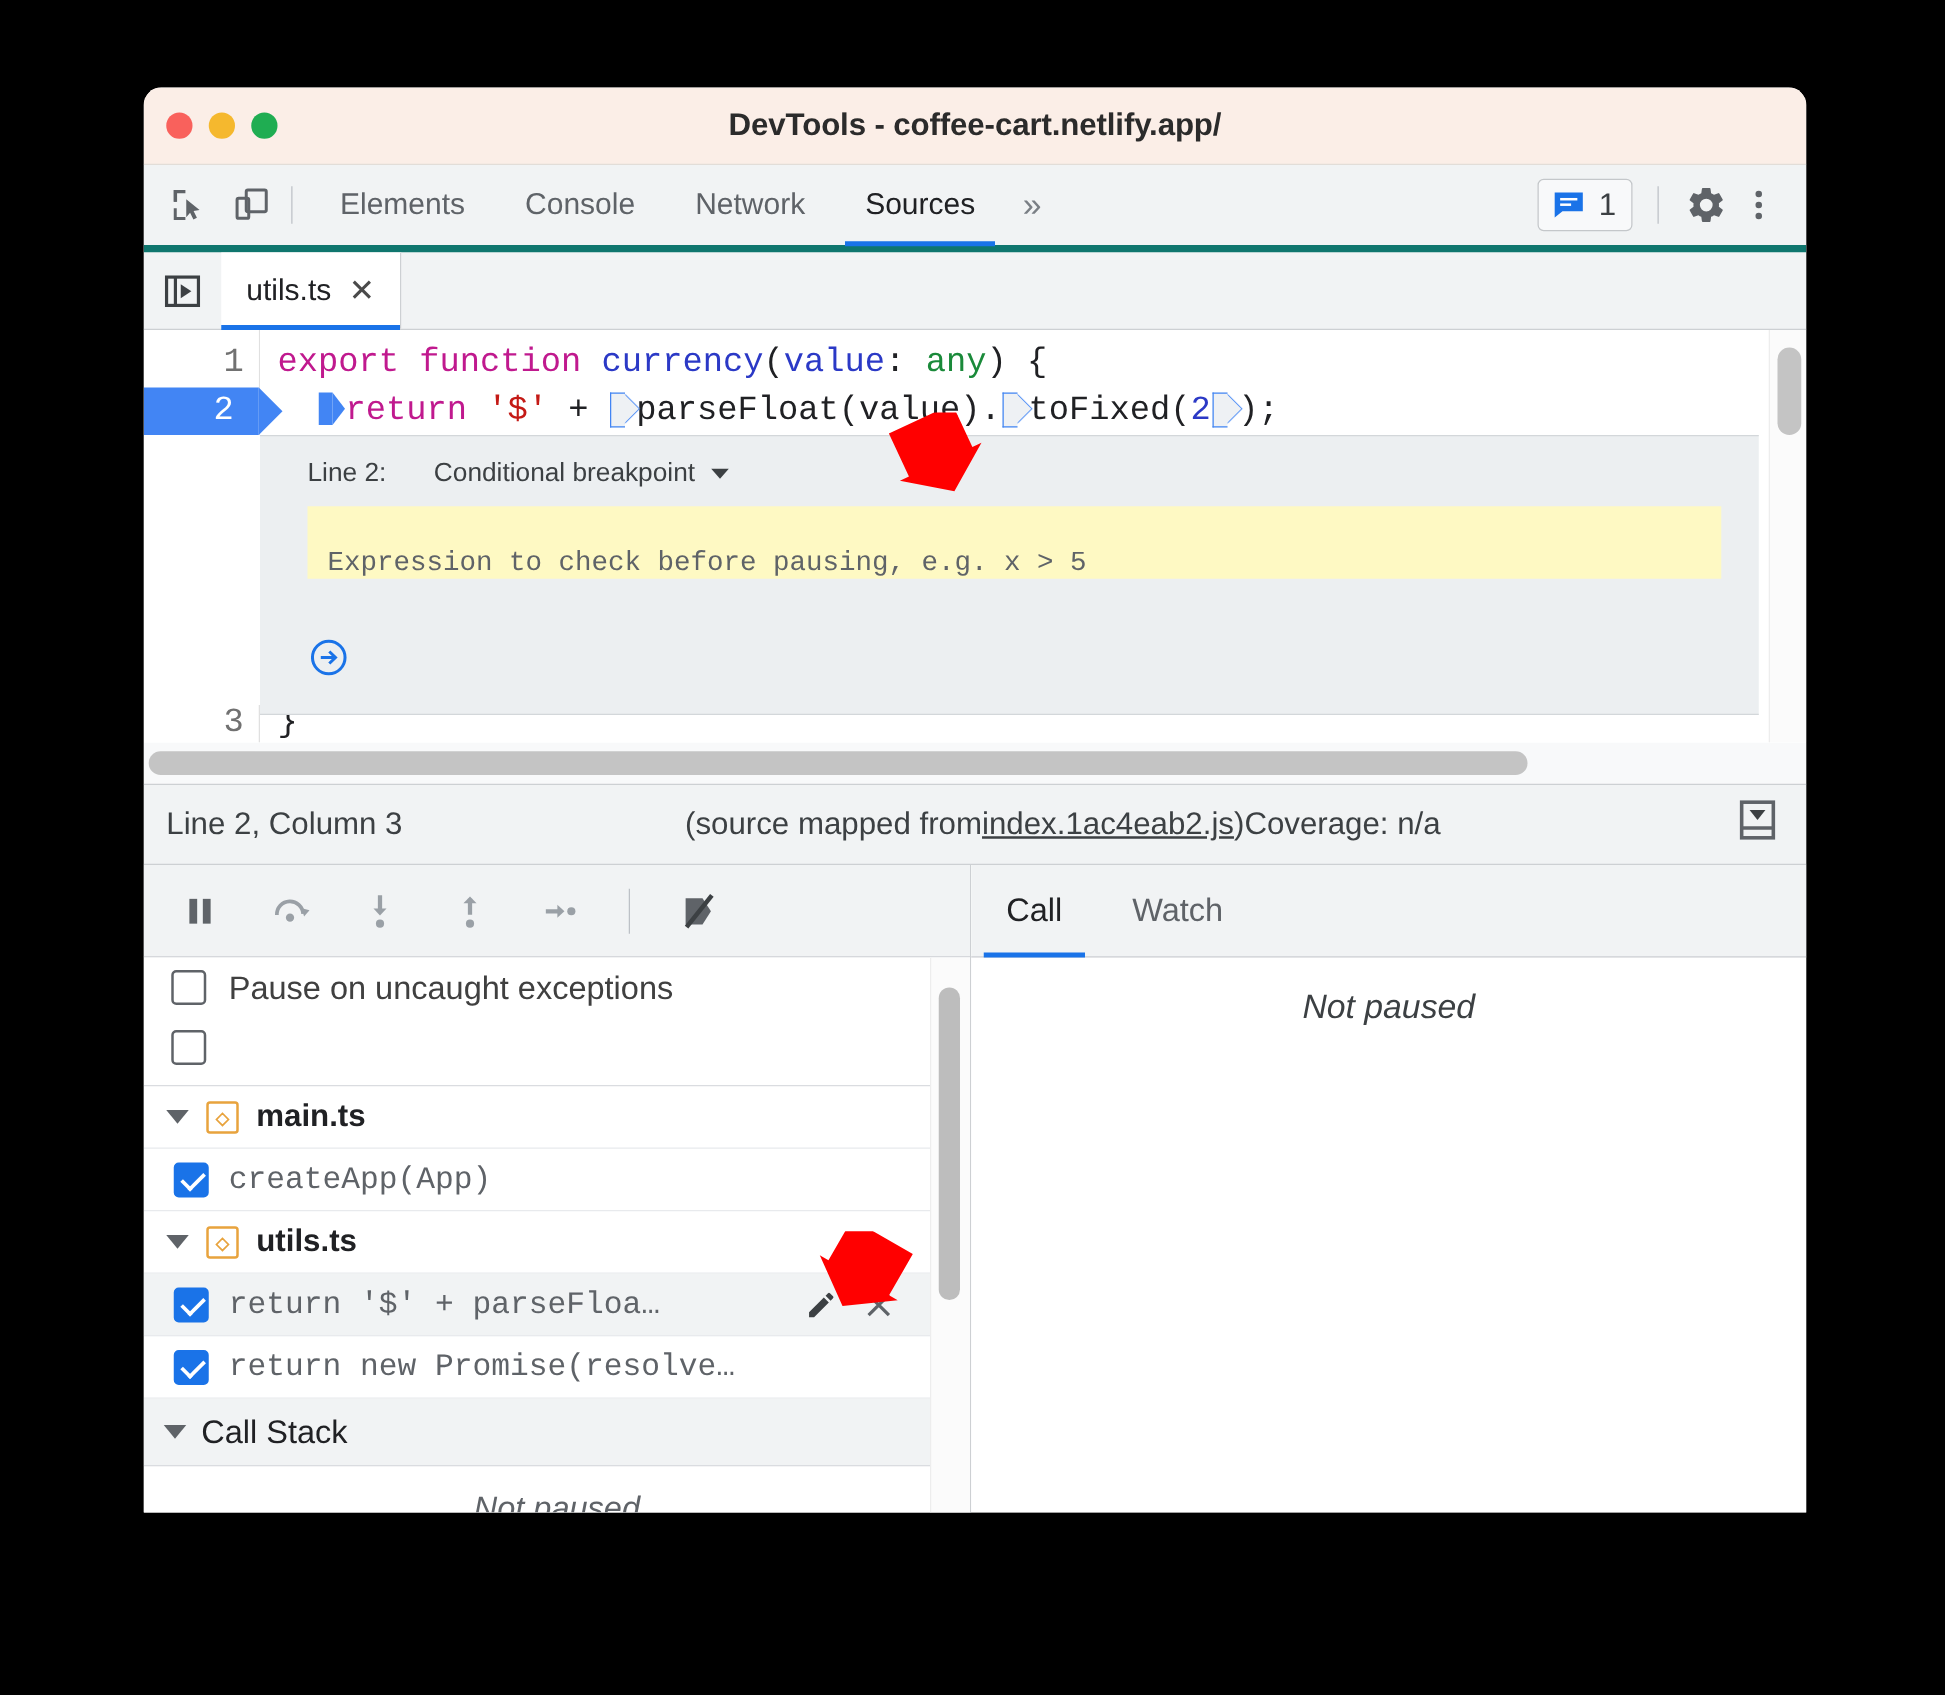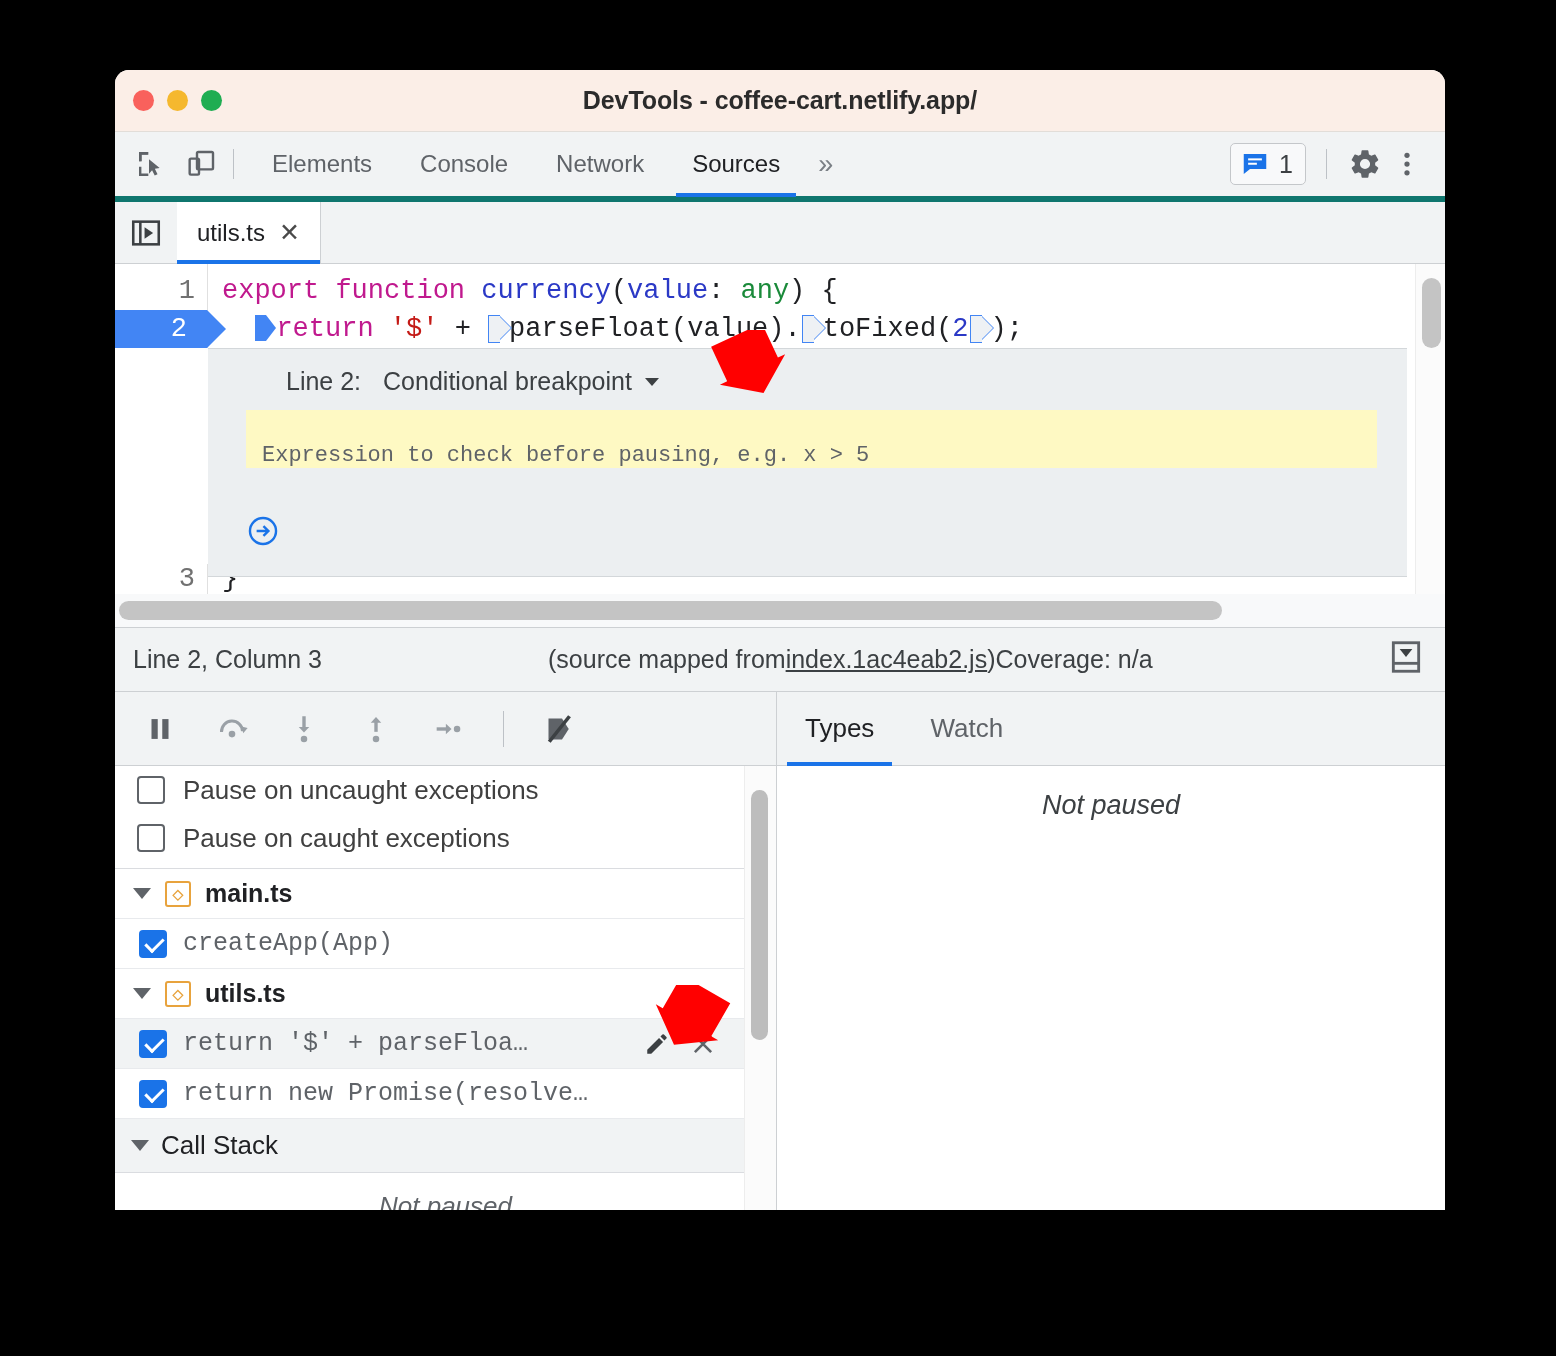--- a/index.html
+++ b/index.html
@@ -152,22 +152,22 @@
     filter: drop-shadow(1px 0 0 #4285f4);
   }
 
   
   .bp-widget {
     position: absolute; left: 93px; right: 38px; top: 84px;
     background: #eceff1; border-top: 1px solid #d3d7da; border-bottom: 1px solid #d3d7da;
     padding: 18px 30px 28px 38px;
   }
   .bp-widget-head {
-    display: flex; align-items: center; gap: 22px;
-    font-size: 25px; color: #3c4043; margin-bottom: 14px; margin-left: 40px;
+    display: flex; align-items: center; gap: 38px;
+    font-size: 21px; color: #3c4043; margin-bottom: 14px;
   }
   .bp-type-select {
     display: flex; align-items: center; gap: 10px; cursor: pointer;
     color: #3c4043;
   }
   .bp-input {
     background: #fef9c3; height: 58px; display: flex; align-items: flex-end;
     padding: 0 16px; font-family: "Liberation Mono", monospace;
     font-size: 22px; color: #5f6368;
   }
@@ -492,21 +492,20 @@
         </div>
       </div>
 
       <div class="bp-pane">
         <div class="chk-row">
           <span class="cb"></span>
           <span>Pause on uncaught exceptions</span>
         </div>
         <div class="chk-row">
           <span class="cb"></span>
-          <span>Pause on caught exceptions</span>
         </div>
         <div class="divider"></div>
 
         <div class="file-row">
           <span class="tri down"></span>
           <span class="file-ico">◇</span>
           <span>main.ts</span>
         </div>
         <div class="bp-row">
           <span class="cb checked"></span>
@@ -547,21 +546,21 @@
         <div class="cs-body">Not paused</div>
 
         <div class="pane-track">
           <div class="pane-scroll"></div>
         </div>
       </div>
     </div>
 
     <div class="right-pane">
       <div class="rp-tabs">
-        <div class="rtab active">Types</div>
+        <div class="rtab active">Call</div>
         <div class="rtab">Watch</div>
       </div>
       <div class="rp-body">Not paused</div>
     </div>
 
   </div>
 </div>
 
 <svg class="arrow" style="left:700px; top:330px;" width="90" height="70">
   <polygon points="78,2 78,40 86,40 50,66 14,40 22,40 22,2" fill="#ff0000" transform="rotate(-25 50 34)"></polygon>

